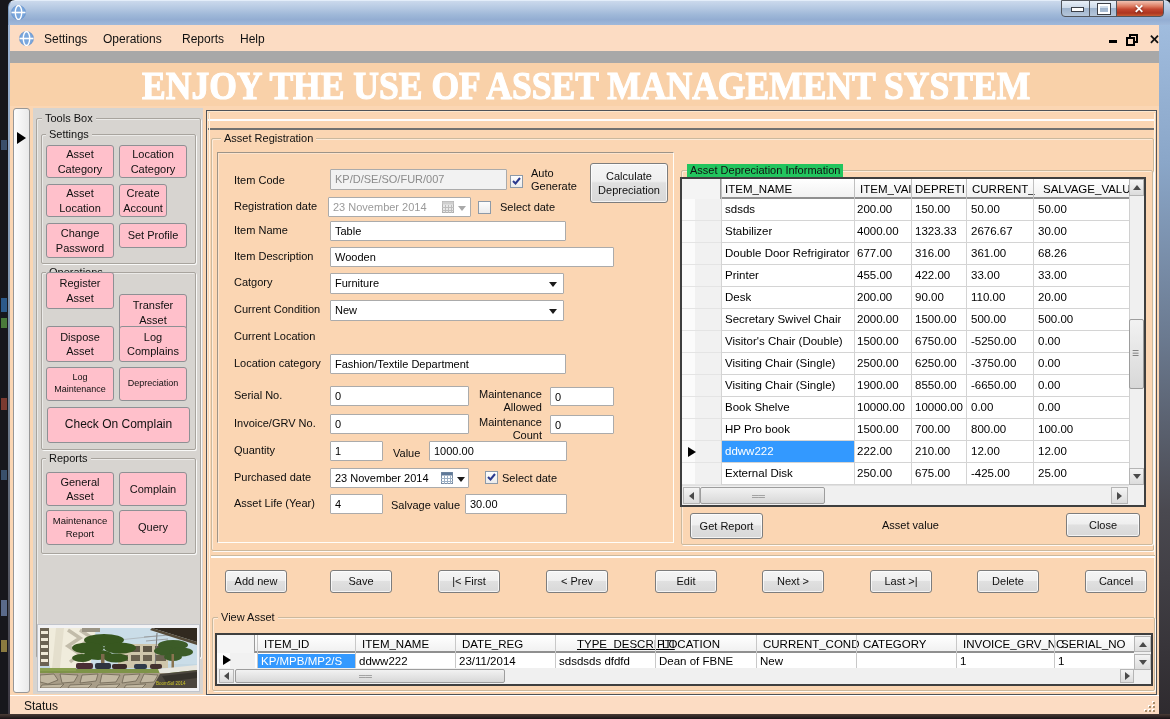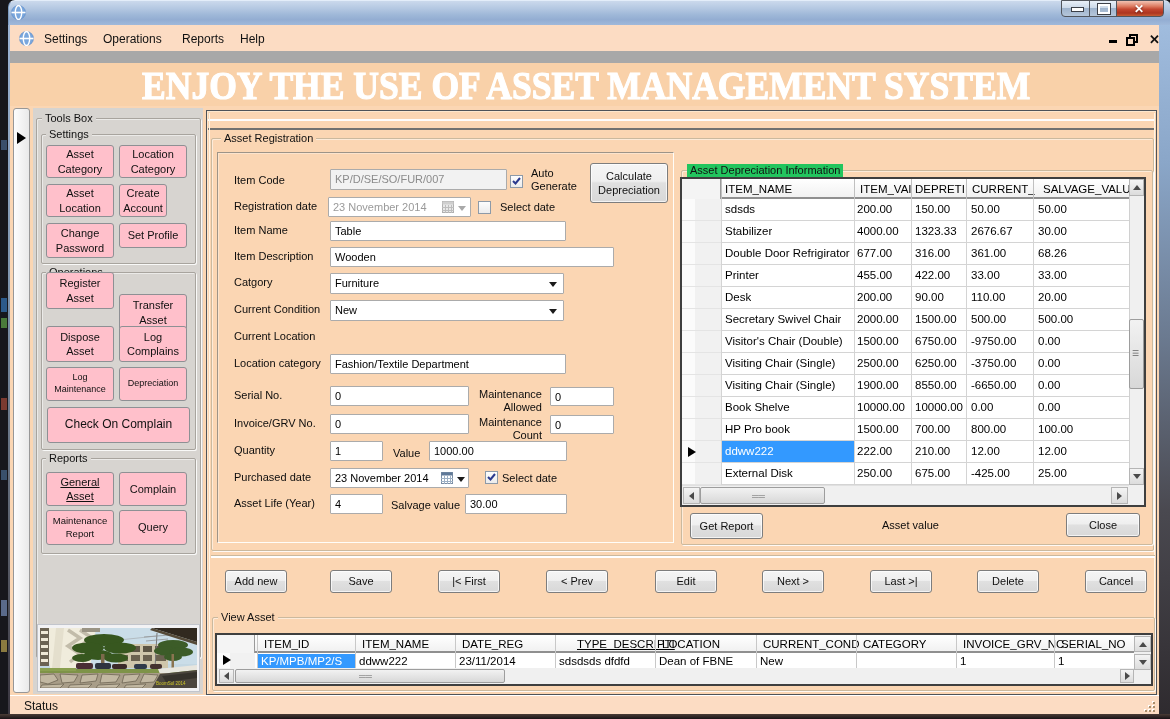--- a/index.html
+++ b/index.html
@@ -137,21 +137,21 @@
   <div class="pbtn" style="left:119px;top:285px;width:68px;height:37px;margin-top:9px;">Transfer<br>Asset</div>
   <div class="pbtn" style="left:46px;top:326px;width:68px;height:36px;">Dispose<br>Asset</div>
   <div class="pbtn" style="left:119px;top:326px;width:68px;height:36px;">Log<br>Complains</div>
   <div class="pbtn" style="left:46px;top:367px;width:68px;height:34px;font-size:9px;">Log<br>Maintenance</div>
   <div class="pbtn" style="left:119px;top:367px;width:68px;height:34px;font-size:9px;">Depreciation</div>
   <div class="pbtn" style="left:47px;top:407px;width:143px;height:36px;font-size:12px;">Check On Complain</div>
 
   <div class="gb" style="left:41px;top:458px;width:153px;height:94px;border-color:#a8a49e;">
      <div class="lbl" style="background:#d7d4d0;left:4px;">Reports</div>
   </div>
-  <div class="pbtn" style="left:46px;top:472px;width:68px;height:34px;text-decoration:underline;">General<br>Asset</div>
+  <div class="pbtn" style="left:46px;top:472px;width:68px;height:34px;">General<br>Asset</div>
   <div class="pbtn" style="left:119px;top:472px;width:68px;height:34px;">Complain</div>
   <div class="pbtn" style="left:46px;top:510px;width:68px;height:35px;font-size:9.5px;">Maintenance<br>Report</div>
   <div class="pbtn" style="left:119px;top:510px;width:68px;height:35px;">Query</div>
 
   <div class="abs" style="left:37px;top:624px;width:163px;height:68px;background:#f2f2f4;border:1px solid #c2c5cc;box-sizing:border-box;">
     <svg style="position:absolute;left:2px;top:3px;" width="157" height="60" viewBox="0 0 157 60">
       <rect x="0" y="0" width="157" height="60" fill="#c3d7e2"></rect>
       <rect x="0" y="0" width="157" height="36" fill="#cadde8"></rect>
       <polygon points="4,0 56,0 50,40 10,40" fill="#f0ecdc"></polygon>
       <polygon points="16,0 24,0 20,40 12,40" fill="#e4dfcd"></polygon>
@@ -374,21 +374,21 @@
   <div class="gcell" style="left:43px;top:134px;">Secretary Swivel Chair</div>
   <div class="gcell" style="left:175px;top:134px;">2000.00</div>
   <div class="gcell" style="left:233px;top:134px;">1500.00</div>
   <div class="gcell" style="left:289px;top:134px;">500.00</div>
   <div class="gcell" style="left:356px;top:134px;">500.00</div>
   <div class="abs" style="left:39px;top:152px;width:410px;height:22px;border-bottom:1px solid #d4d4d4;box-sizing:border-box;"></div>
   <div class="abs" style="left:0px;top:173px;width:39px;height:1px;background:#e4e4e4;"></div>
   <div class="gcell" style="left:43px;top:156px;">Visitor's Chair (Double)</div>
   <div class="gcell" style="left:175px;top:156px;">1500.00</div>
   <div class="gcell" style="left:233px;top:156px;">6750.00</div>
-  <div class="gcell" style="left:289px;top:156px;">-9750.00</div>
+  <div class="gcell" style="left:289px;top:156px;">-5250.00</div>
   <div class="gcell" style="left:356px;top:156px;">0.00</div>
   <div class="abs" style="left:39px;top:174px;width:410px;height:22px;border-bottom:1px solid #d4d4d4;box-sizing:border-box;"></div>
   <div class="abs" style="left:0px;top:195px;width:39px;height:1px;background:#e4e4e4;"></div>
   <div class="gcell" style="left:43px;top:178px;">Visiting Chair (Single)</div>
   <div class="gcell" style="left:175px;top:178px;">2500.00</div>
   <div class="gcell" style="left:233px;top:178px;">6250.00</div>
   <div class="gcell" style="left:289px;top:178px;">-3750.00</div>
   <div class="gcell" style="left:356px;top:178px;">0.00</div>
   <div class="abs" style="left:39px;top:196px;width:410px;height:22px;border-bottom:1px solid #d4d4d4;box-sizing:border-box;"></div>
   <div class="abs" style="left:0px;top:217px;width:39px;height:1px;background:#e4e4e4;"></div>

